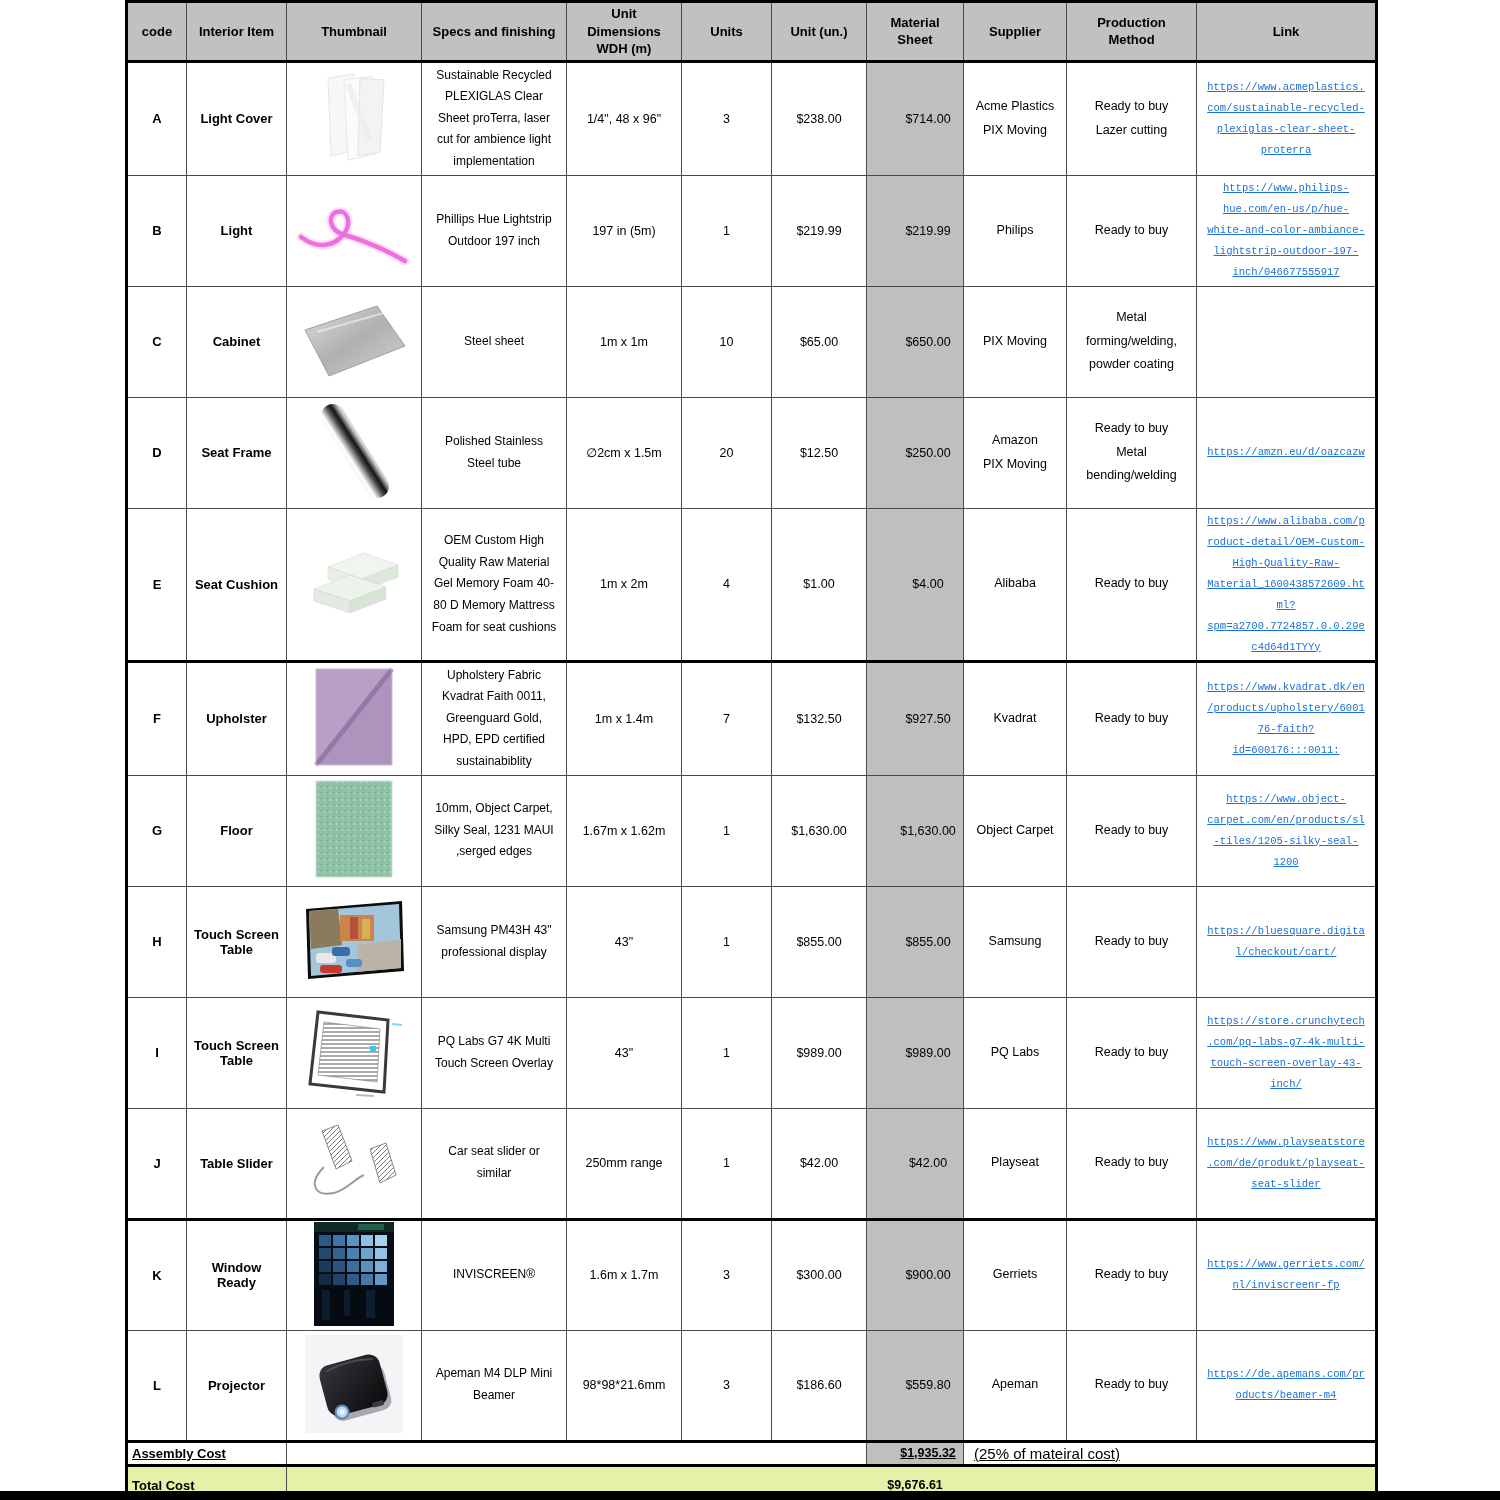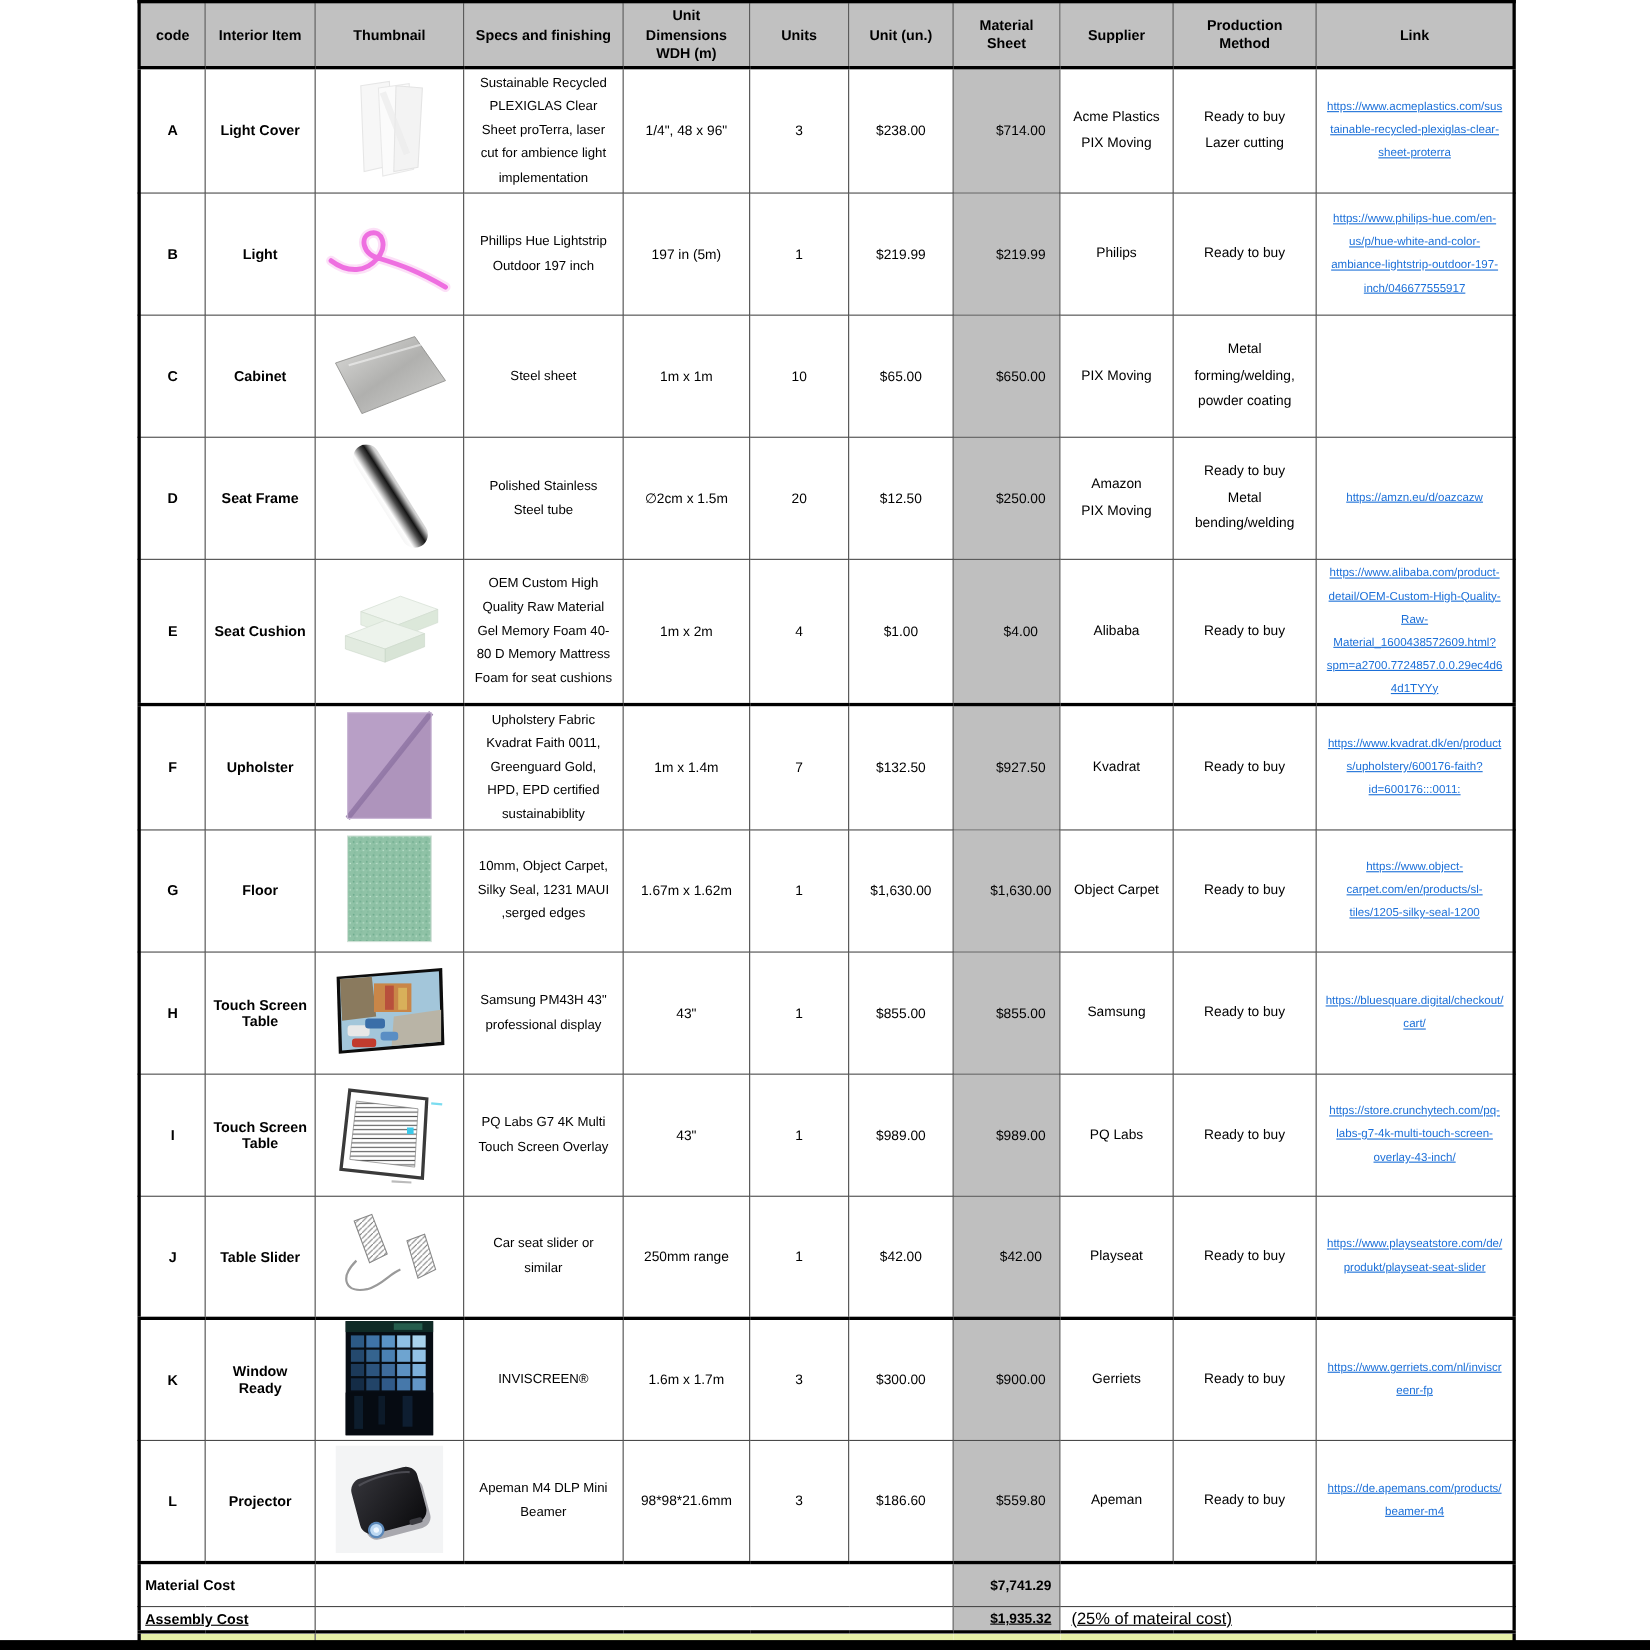--- a/index.html
+++ b/index.html
@@ -22,21 +22,21 @@
     background:#c1c1c1; font-weight:bold; font-size:13px;
     height:34px; border-bottom:3px solid #000; line-height:1.35;
     white-space:pre-line;
   }
   tr.data { height:111px; }
   td.code, td.item { font-weight:bold; font-size:13px; }
   td.specs { font-size:12px; line-height:1.8; padding:2px 9px; }
   td.pre { white-space:pre-line; line-height:1.9;margin-left:40px; }
   td.mat { background:#bfbfbf;padding-left:32px; }
   td.thumb { padding:0; background:#fff; }
-  td.linkcell { padding:2px 8px; }
+  td.linkcell { padding:2px 8px;font-family:Liberation Mono, monospace; }
   a.link {
     color:#1b6fd8; text-decoration:underline; font-size:10.5px;
     line-height:2.0; overflow-wrap:anywhere; cursor:pointer;
   }
   tr.group-end td { border-bottom:3px solid #000; }
   
   tr.sum { height:40px; }
   tr.sum td.slabel {
     font-weight:bold; text-align:left; padding-left:4px; font-size:13px;
     border-right:1px solid #4a4a4a;
@@ -399,26 +399,20 @@
       <td class="specs">Apeman M4 DLP Mini Beamer</td>
       <td>98*98*21.6mm</td>
       <td>3</td>
       <td>$186.60</td>
       <td class="mat">$559.80</td>
       <td class="pre">Apeman</td>
       <td class="pre">Ready to buy</td>
       <td class="linkcell"><a class="link">https://de.apemans.com/products/beamer-m4</a></td>
     </tr>
 
-    <tr class="sum">
-      <td class="slabel" colspan="2">Material Cost</td>
-      <td class="noborder" colspan="5"></td>
-      <td class="mat sval">$7,741.29</td>
-      <td class="noborder" colspan="3"></td>
-    </tr>
 
     <tr class="sum presep" style="height:23px;text-decoration:underline;">
       <td class="slabel" colspan="2">Assembly Cost</td>
       <td class="noborder" colspan="5"></td>
       <td class="mat sval">$1,935.32</td>
       <td class="noborder note" colspan="3">(25% of mateiral cost)</td>
     </tr>
 
     <tr class="sum total">
       <td class="slabel" colspan="2">Total Cost</td>

